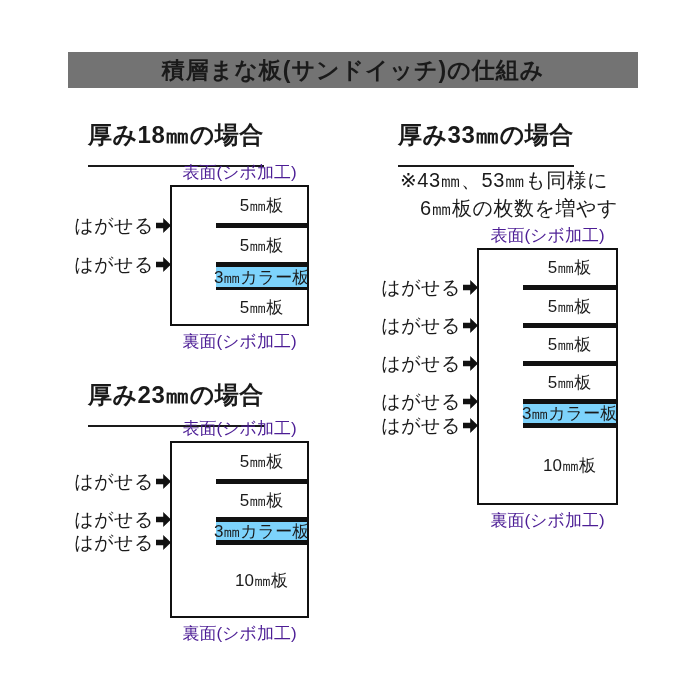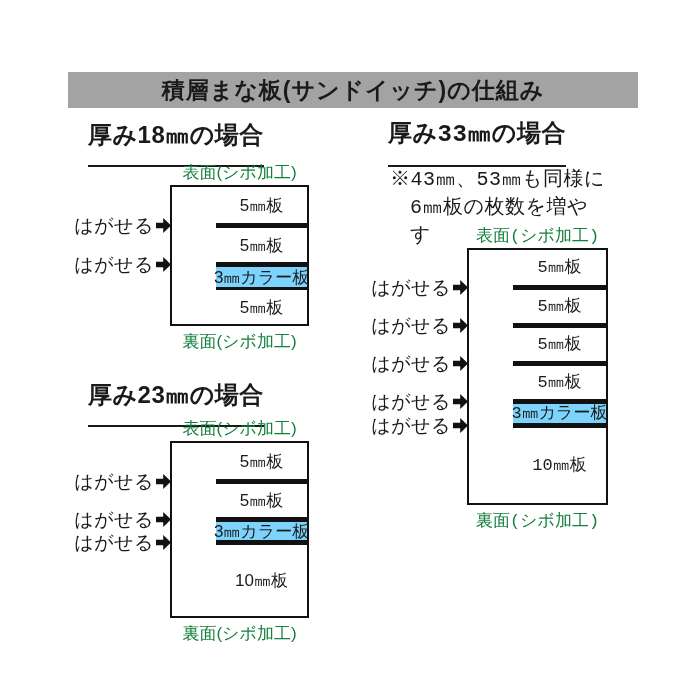--- a/index.html
+++ b/index.html
@@ -10,34 +10,33 @@
     height: 700px;
     background: #ffffff;
     overflow: hidden;
   }
 
   
   .banner {
     position: absolute;
     left: 68px; top: 52px;
     width: 570px; height: 36px;
-    background: #a3a3a3;
+    background: #737373;
     display: flex; align-items: center; justify-content: center;
     font-size: 23px; font-weight: bold; letter-spacing: 1px;
     color: #1a1a1a;
-    margin-top: 20px;
   }
 
   
   .diagram { position: absolute; }
   .d1 { left: 88px;  top: 122px; width: 221px; height: 240px;
         --box-left: 82px; --box-top: 63px;  --box-w: 139px; --box-h: 141px; }
   .d2 { left: 88px;  top: 382px; width: 221px; height: 270px;
         --box-left: 82px; --box-top: 59px;  --box-w: 139px; --box-h: 177px; }
-  .d3 { left: 388px; top: 122px; width: 220px; height: 412px; font-family: Liberation Mono, monospace;
+  .d3 { left: 398px; top: 122px; width: 220px; height: 412px;
         --box-left: 79px; --box-top: 126px; --box-w: 141px; --box-h: 257px; }
 
   .heading {
     margin: 0;
     display: inline-block;
     font-size: 24px; font-weight: bold;
     letter-spacing: 0.5px;
     padding-bottom: 17px;
     border-bottom: 2.5px solid #1a1a1a;
     line-height: 1.1;
@@ -46,21 +45,21 @@
   .note { position: absolute; left: 2px; top: 44px; font-size: 20px; line-height: 28px; letter-spacing: 0.5px; }
   .note-line:nth-child(2) { padding-left: 20px; }
 
   .surface-label {
     position: absolute;
     left: var(--box-left);
     width: var(--box-w);
     text-align: center;
     font-size: 17px;
     white-space: nowrap;
-    color: #15803d;
+    color: #4c1d95;
   }
   .surface-label.front { top: calc(var(--box-top) - 24px); }
   .surface-label.back  { top: calc(var(--box-top) + var(--box-h) + 4px); }
 
   .stack {
     position: absolute;
     left: var(--box-left); top: var(--box-top);
     width: var(--box-w); height: var(--box-h);
     box-sizing: border-box;
     border: 2px solid #111111;

